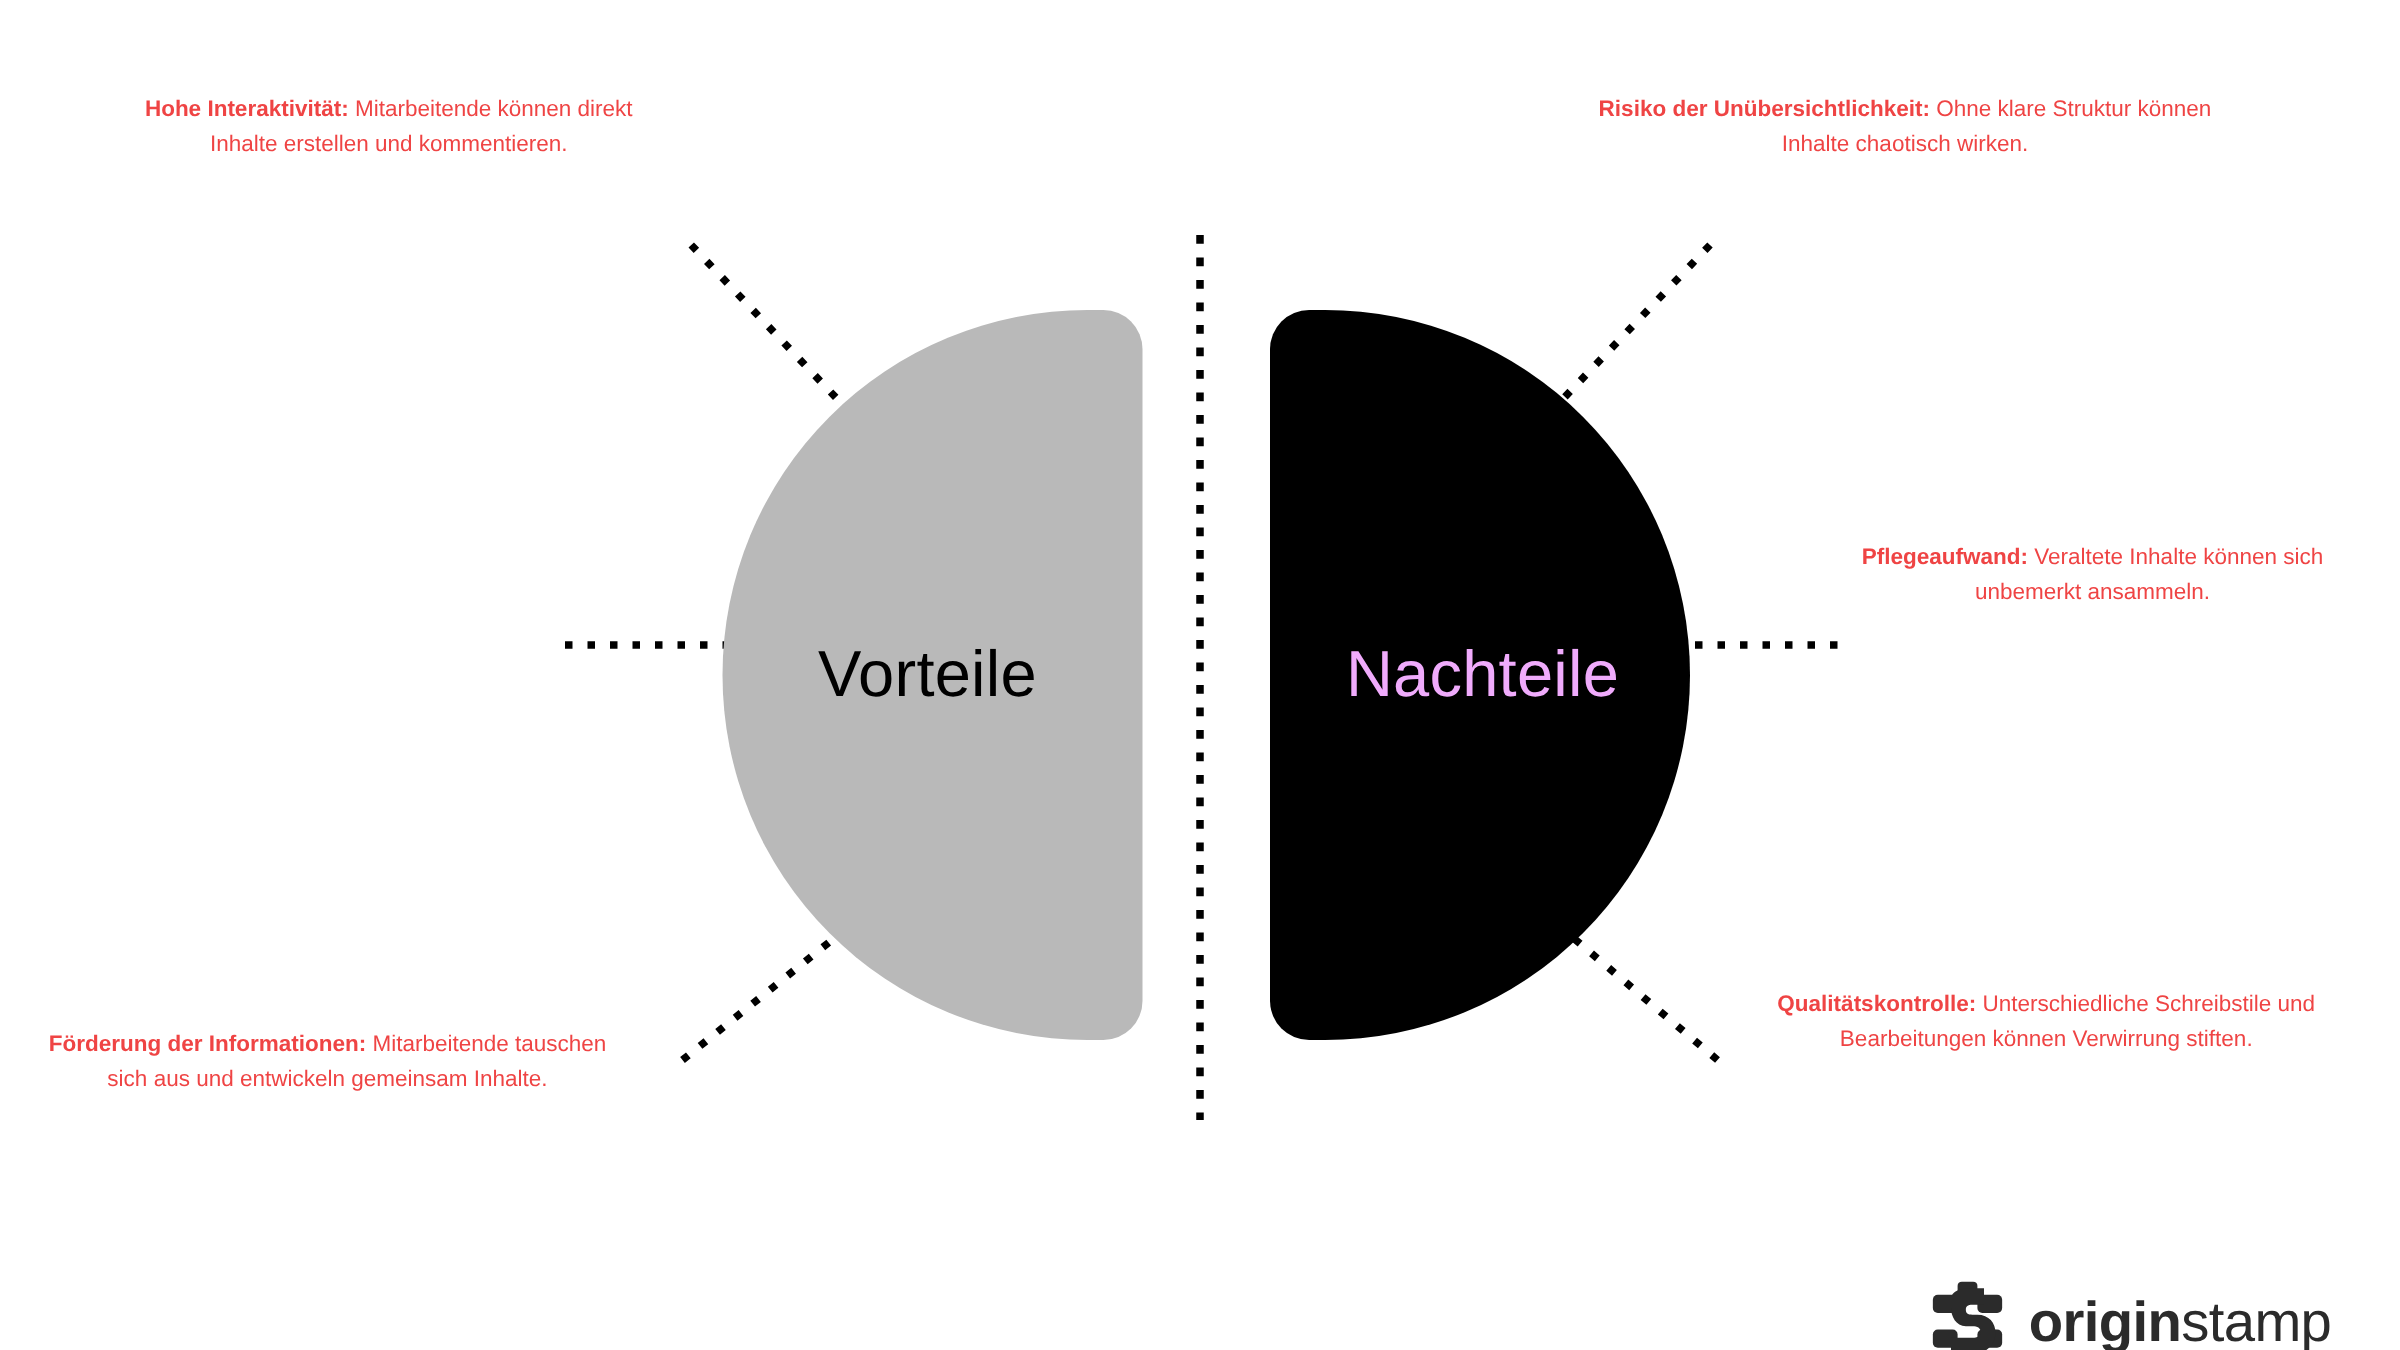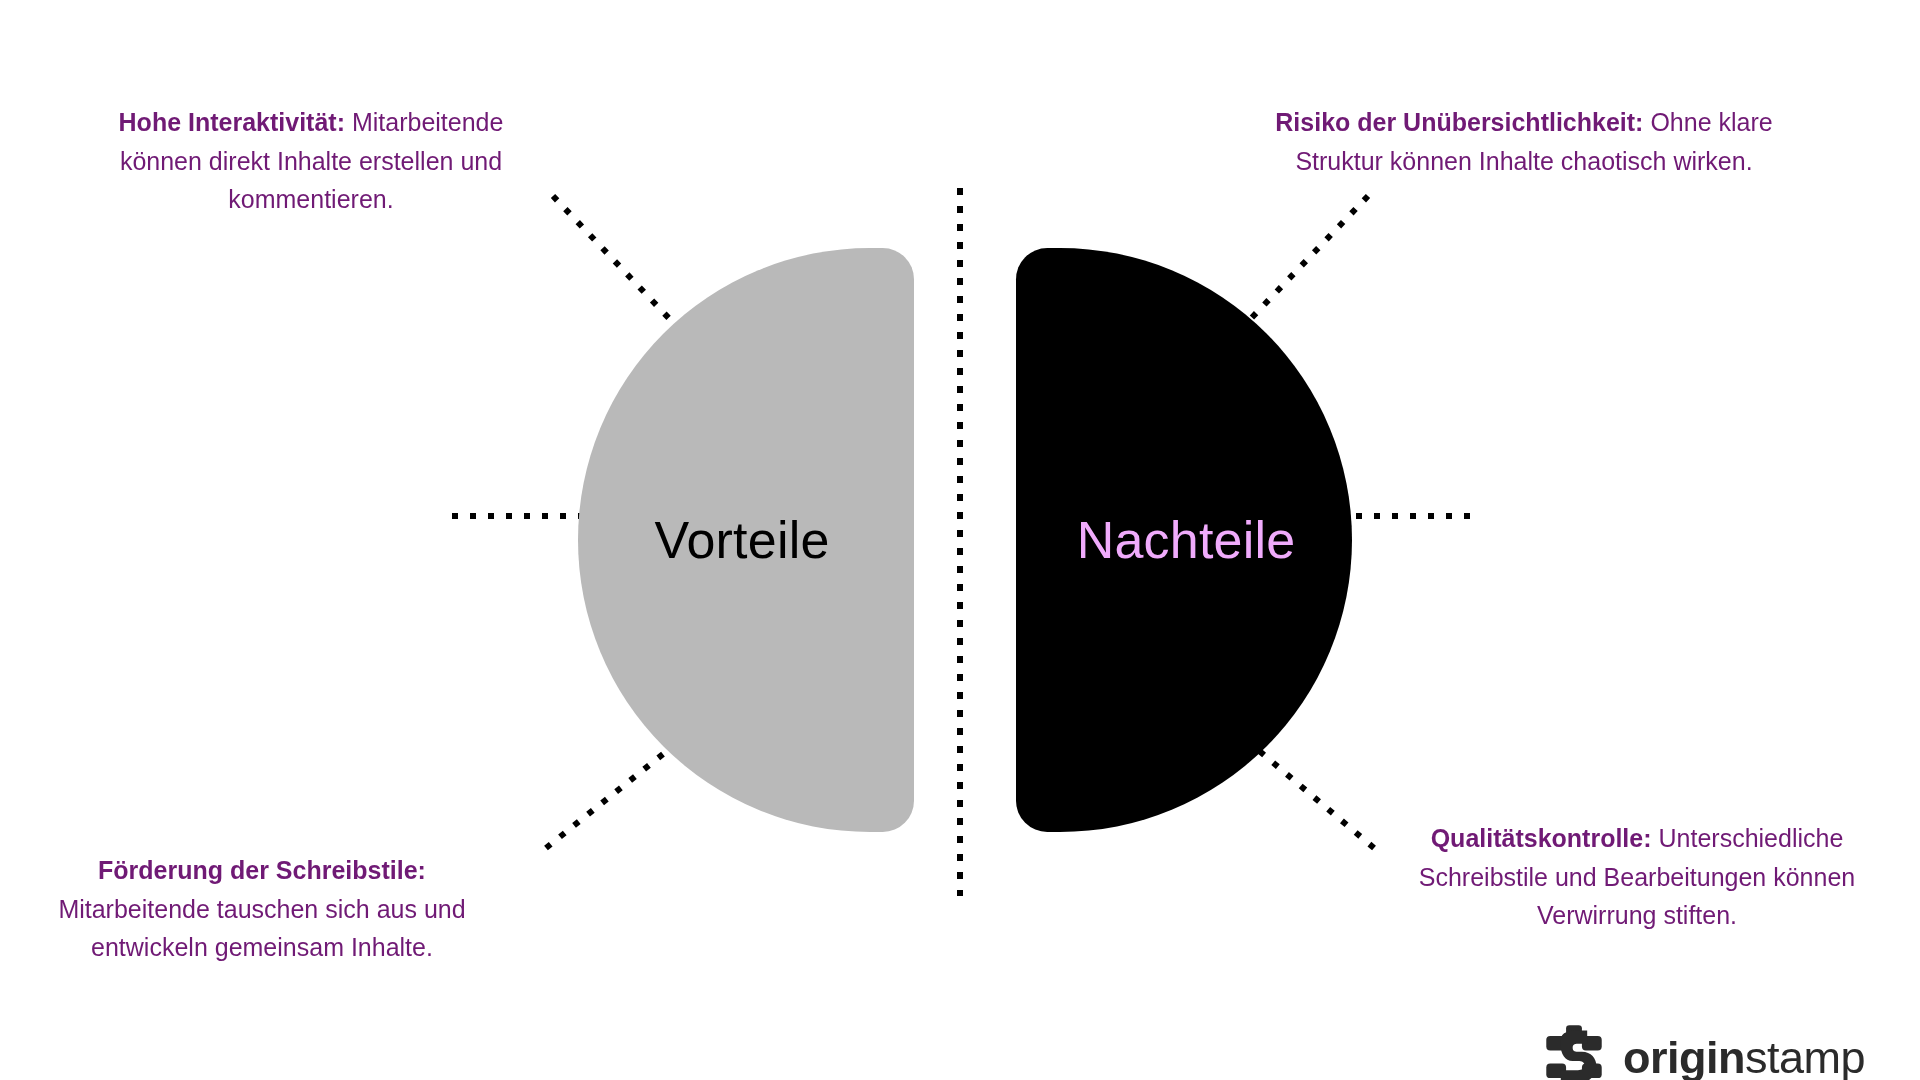--- a/index.html
+++ b/index.html
@@ -67,24 +67,23 @@
     border-bottom-left-radius: 36px;
   }
   #shape-nachteile .semi-label {
     color: #f0abfc;
     margin-left: 4px;
   }
 
   
   .callout {
     position: absolute;
-    font-size: 25px;
+    font-size: 18px;
     line-height: 1.54;
-    color: #701a75;
-    margin-top: 29px;
+    color: #ef4444;
   }
   .callout b {
     font-weight: 700;
   }
   .tc { text-align: center; }
 
   #c-interaktivitaet { left: 96px;  top: 74px;  width: 430px; }
   #c-flexibilitaet   { left: 56px;  top: 432px; width: 400px; }
   #c-wissenskultur   { left: 36px;  top: 822px; width: 452px; }
   #c-unuebersicht    { left: 1268px; top: 74px;  width: 512px; text-align: center; }
@@ -140,29 +139,33 @@
     <span class="semi-label">Nachteile</span>
   </div>
 
   <div class="callout tc" id="c-interaktivitaet">
     <b>Hohe Interaktivität:</b>
     <span>Mitarbeitende können direkt Inhalte erstellen und kommentieren.</span>
   </div>
 
 
   <div class="callout tc" id="c-wissenskultur">
-    <b>Förderung der Schreibstile:</b>
+    <b>Förderung der Informationen:</b>
     <span>Mitarbeitende tauschen sich aus und entwickeln gemeinsam Inhalte.</span>
   </div>
 
   <div class="callout tc" id="c-unuebersicht">
     <b>Risiko der Unübersichtlichkeit:</b>
     <span>Ohne klare Struktur können Inhalte chaotisch wirken.</span>
   </div>
 
+  <div class="callout tc" id="c-pflege">
+    <b>Pflegeaufwand:</b>
+    <span>Veraltete Inhalte können sich unbemerkt ansammeln.</span>
+  </div>
 
   <div class="callout tc" id="c-qualitaet">
     <b>Qualitätskontrolle:</b>
     <span>Unterschiedliche Schreibstile und Bearbeitungen können Verwirrung stiften.</span>
   </div>
 
   <div id="logo">
     <svg id="logo-mark" width="66" height="66" viewBox="0 0 100 100" xmlns="http://www.w3.org/2000/svg">
       <g fill="#2b2b2b">
 

